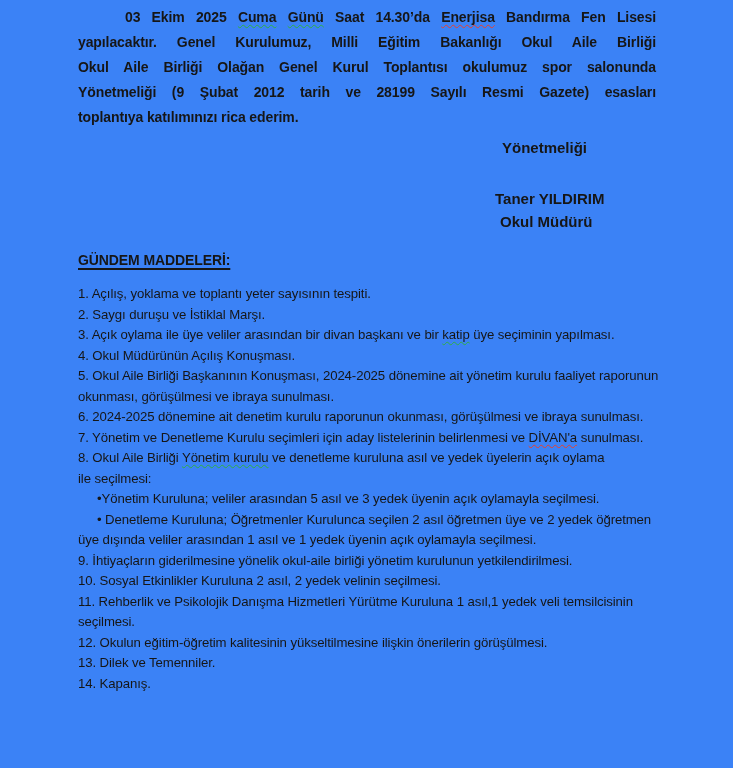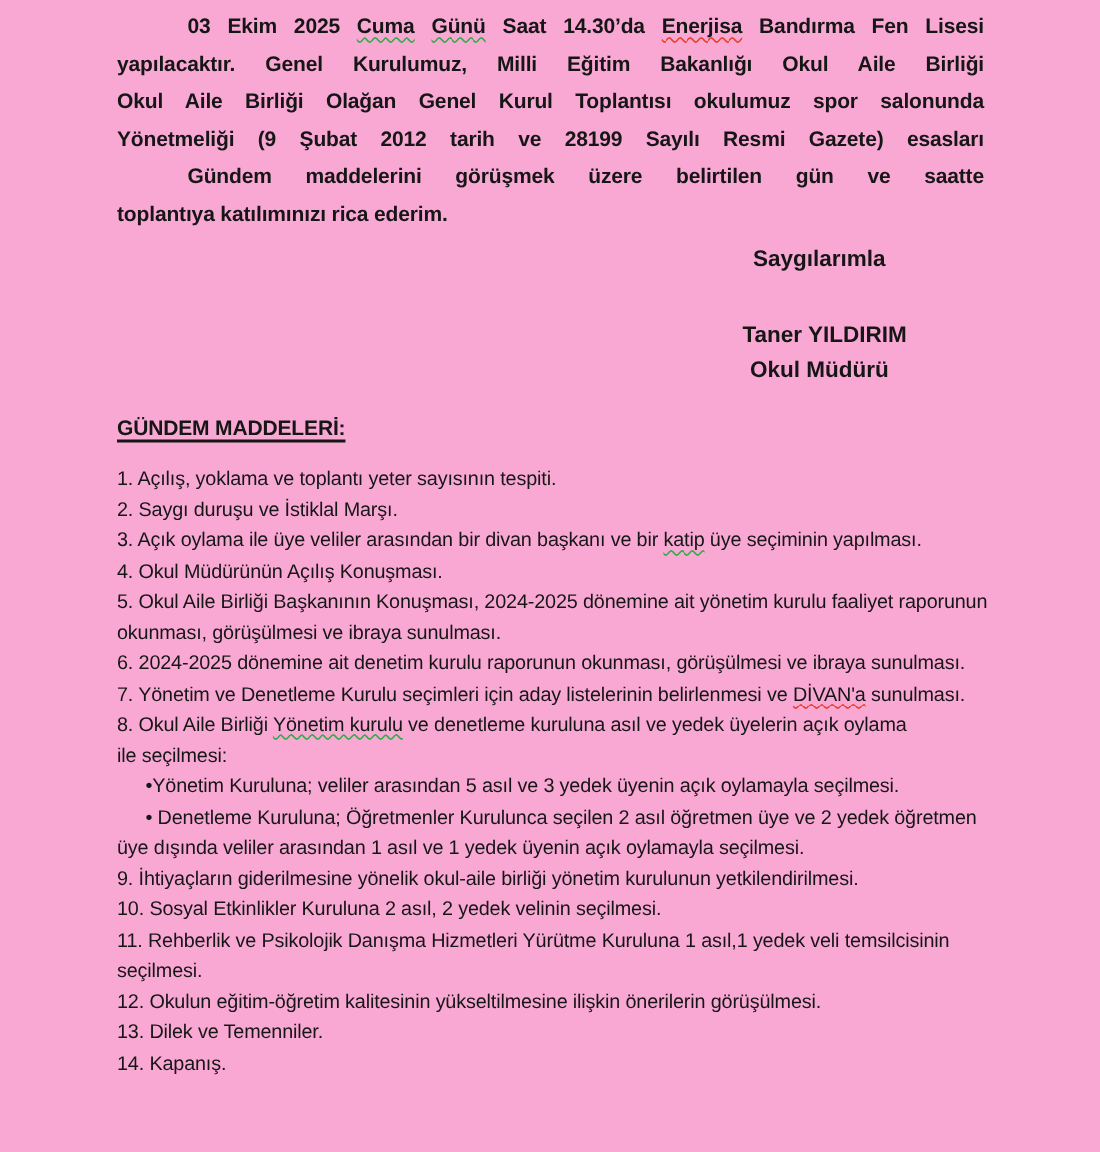--- a/index.html
+++ b/index.html
@@ -10,21 +10,21 @@
     background: #ffffff;
     overflow: hidden;
     font-family: "Liberation Sans", sans-serif;
     color: #161616;
   }
   .page {
     box-sizing: border-box;
     width: 733px;
     height: 768px;
     padding: 5px 12px 0 78px;
-    background: #f9a8d4;
+    background: #3b82f6;
   }
   
   .intro {
     width: 578px; 
   }
   .intro-line {
     font-weight: bold;
     font-size: 14px;
     line-height: 25px;
     letter-spacing: -0.1px;
@@ -96,25 +96,24 @@
 </head>
 <body style="color: rgb(22, 22, 22);">
 
 <div class="page">
 
   <div class="intro" id="intro">
       <div class="intro-line justify indent"><span>03 Ekim 2025 </span><span class="sq-green">Cuma</span><span> </span><span class="sq-green">Günü</span><span> Saat 14.30’da </span><span class="sq-red">Enerjisa</span><span> Bandırma Fen Lisesi</span></div>
       <div class="intro-line justify"><span>yapılacaktır. Genel Kurulumuz, Milli Eğitim Bakanlığı Okul Aile Birliği</span></div>
       <div class="intro-line justify"><span>Okul Aile Birliği Olağan Genel Kurul Toplantısı okulumuz spor salonunda</span></div>
       <div class="intro-line justify"><span>Yönetmeliği (9 Şubat 2012 tarih ve 28199 Sayılı Resmi Gazete) esasları</span></div>
-      <div class="intro-line justify indent"><span>Gündem maddelerini görüşmek üzere belirtilen gün ve saatte</span></div>
       <div class="intro-line"><span>toplantıya katılımınızı rica ederim.</span></div>
     </div>
 
-  <div class="salutation">Saygılarımla</div>
+  <div class="salutation">Yönetmeliği</div>
 
   <div class="signer-name">Taner YILDIRIM</div>
 
   <div class="signer-title">Okul Müdürü</div>
 
   <div class="agenda-heading">
     <span class="underlined">GÜNDEM MADDELERİ:</span>
   </div>
 
   <div class="agenda" id="agenda">

